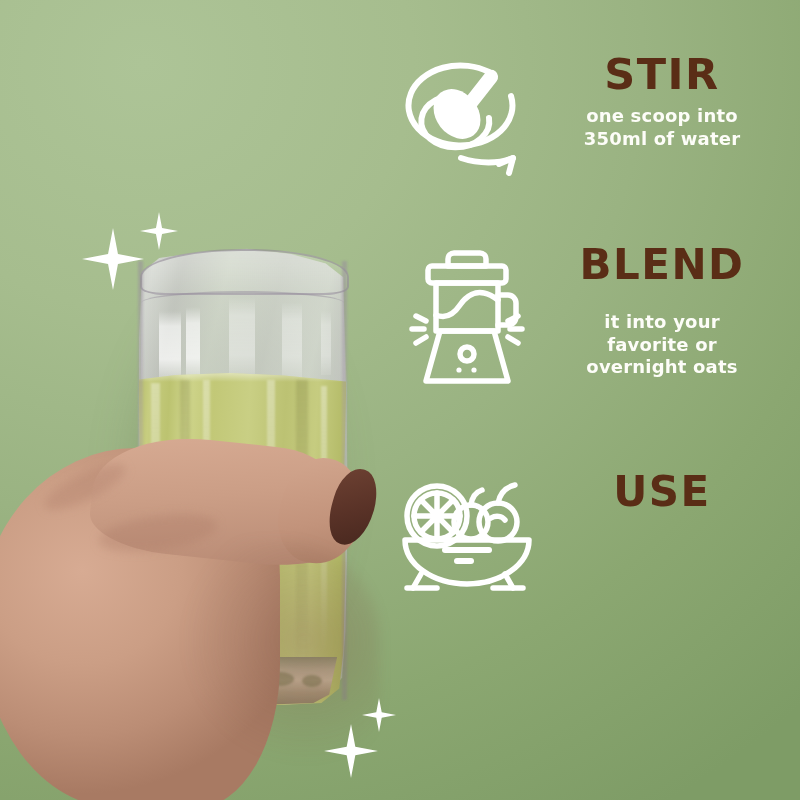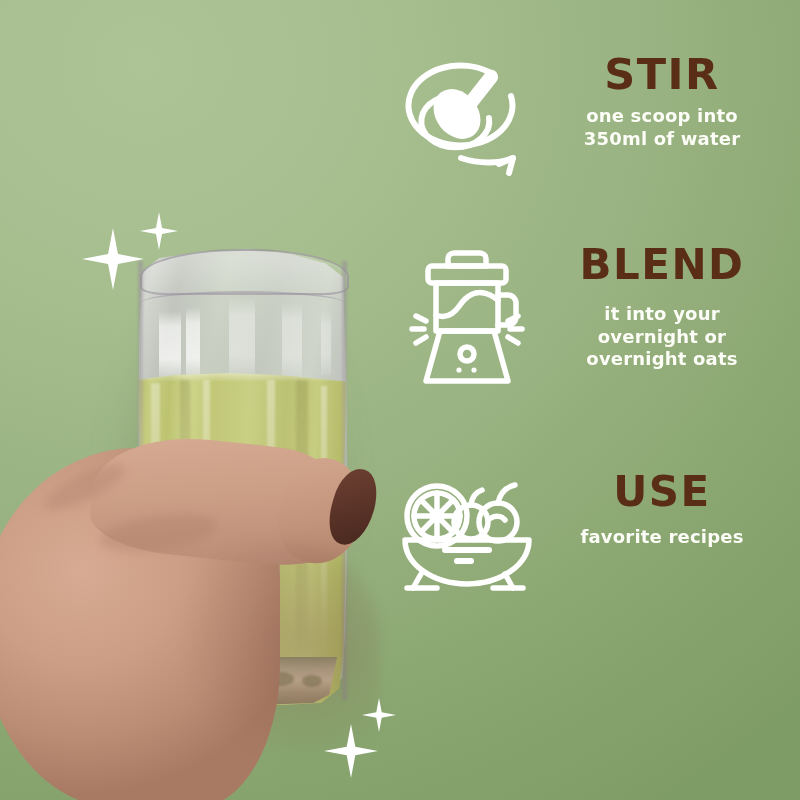--- a/index.html
+++ b/index.html
@@ -279,21 +279,21 @@
     font-size: 18px;
     line-height: 1.25;
     letter-spacing: 0.2px;
     margin: 0;
   }
 
   .step-1 { top: 52px; }
   .step-2 { top: 243px; }
   .step-3 { top: 470px; }
 
-  .step-2 .step-title { font-size: 42px; margin-bottom: 16px; }
+  .step-2 .step-title { font-size: 42px; margin-bottom: 24px; }
   .step-3 .step-title { font-size: 42px; margin-bottom: 12px; }
 
   svg.ico { display: block; }
 </style>
 </head>
 <body>
 
 <div id="canvas">
 
   <div class="photo-panel">
@@ -397,21 +397,21 @@
 
           <path d="M18 78 l-10 -5 M16 86 l-12 0 M18 94 l-10 6"></path>
 
           <path d="M100 78 l10 -5 M102 86 l12 0 M100 94 l10 6"></path>
         </svg>
       </div>
       <div class="step-text">
         <div class="step-title">BLEND</div>
         <div class="step-body">
           <div>it into your</div>
-          <div>overnight or</div>
+          <div>favorite or</div>
           <div>overnight oats</div>
         </div>
       </div>
     </div>
 
     <div class="step step-3">
       <div class="step-icon">
         <svg class="ico" width="136" height="124" viewBox="0 0 136 124" fill="none" stroke="#ffffff" stroke-width="5.5" stroke-linecap="round" stroke-linejoin="round">
 
           <circle cx="38" cy="46" r="30"></circle>
@@ -429,19 +429,18 @@
           <path d="M46 80 h44" stroke-width="6"></path>
           <path d="M58 91 h14" stroke-width="6"></path>
 
           <path d="M22 104 l-8 14 M106 104 l8 14"></path>
           <path d="M8 118 h30 M94 118 h30"></path>
         </svg>
       </div>
       <div class="step-text">
         <div class="step-title">USE</div>
         <div class="step-body">
-          <div>favorite recipes</div>
         </div>
       </div>
     </div>
 
   </div>
 </div>
 
 </body></html>

